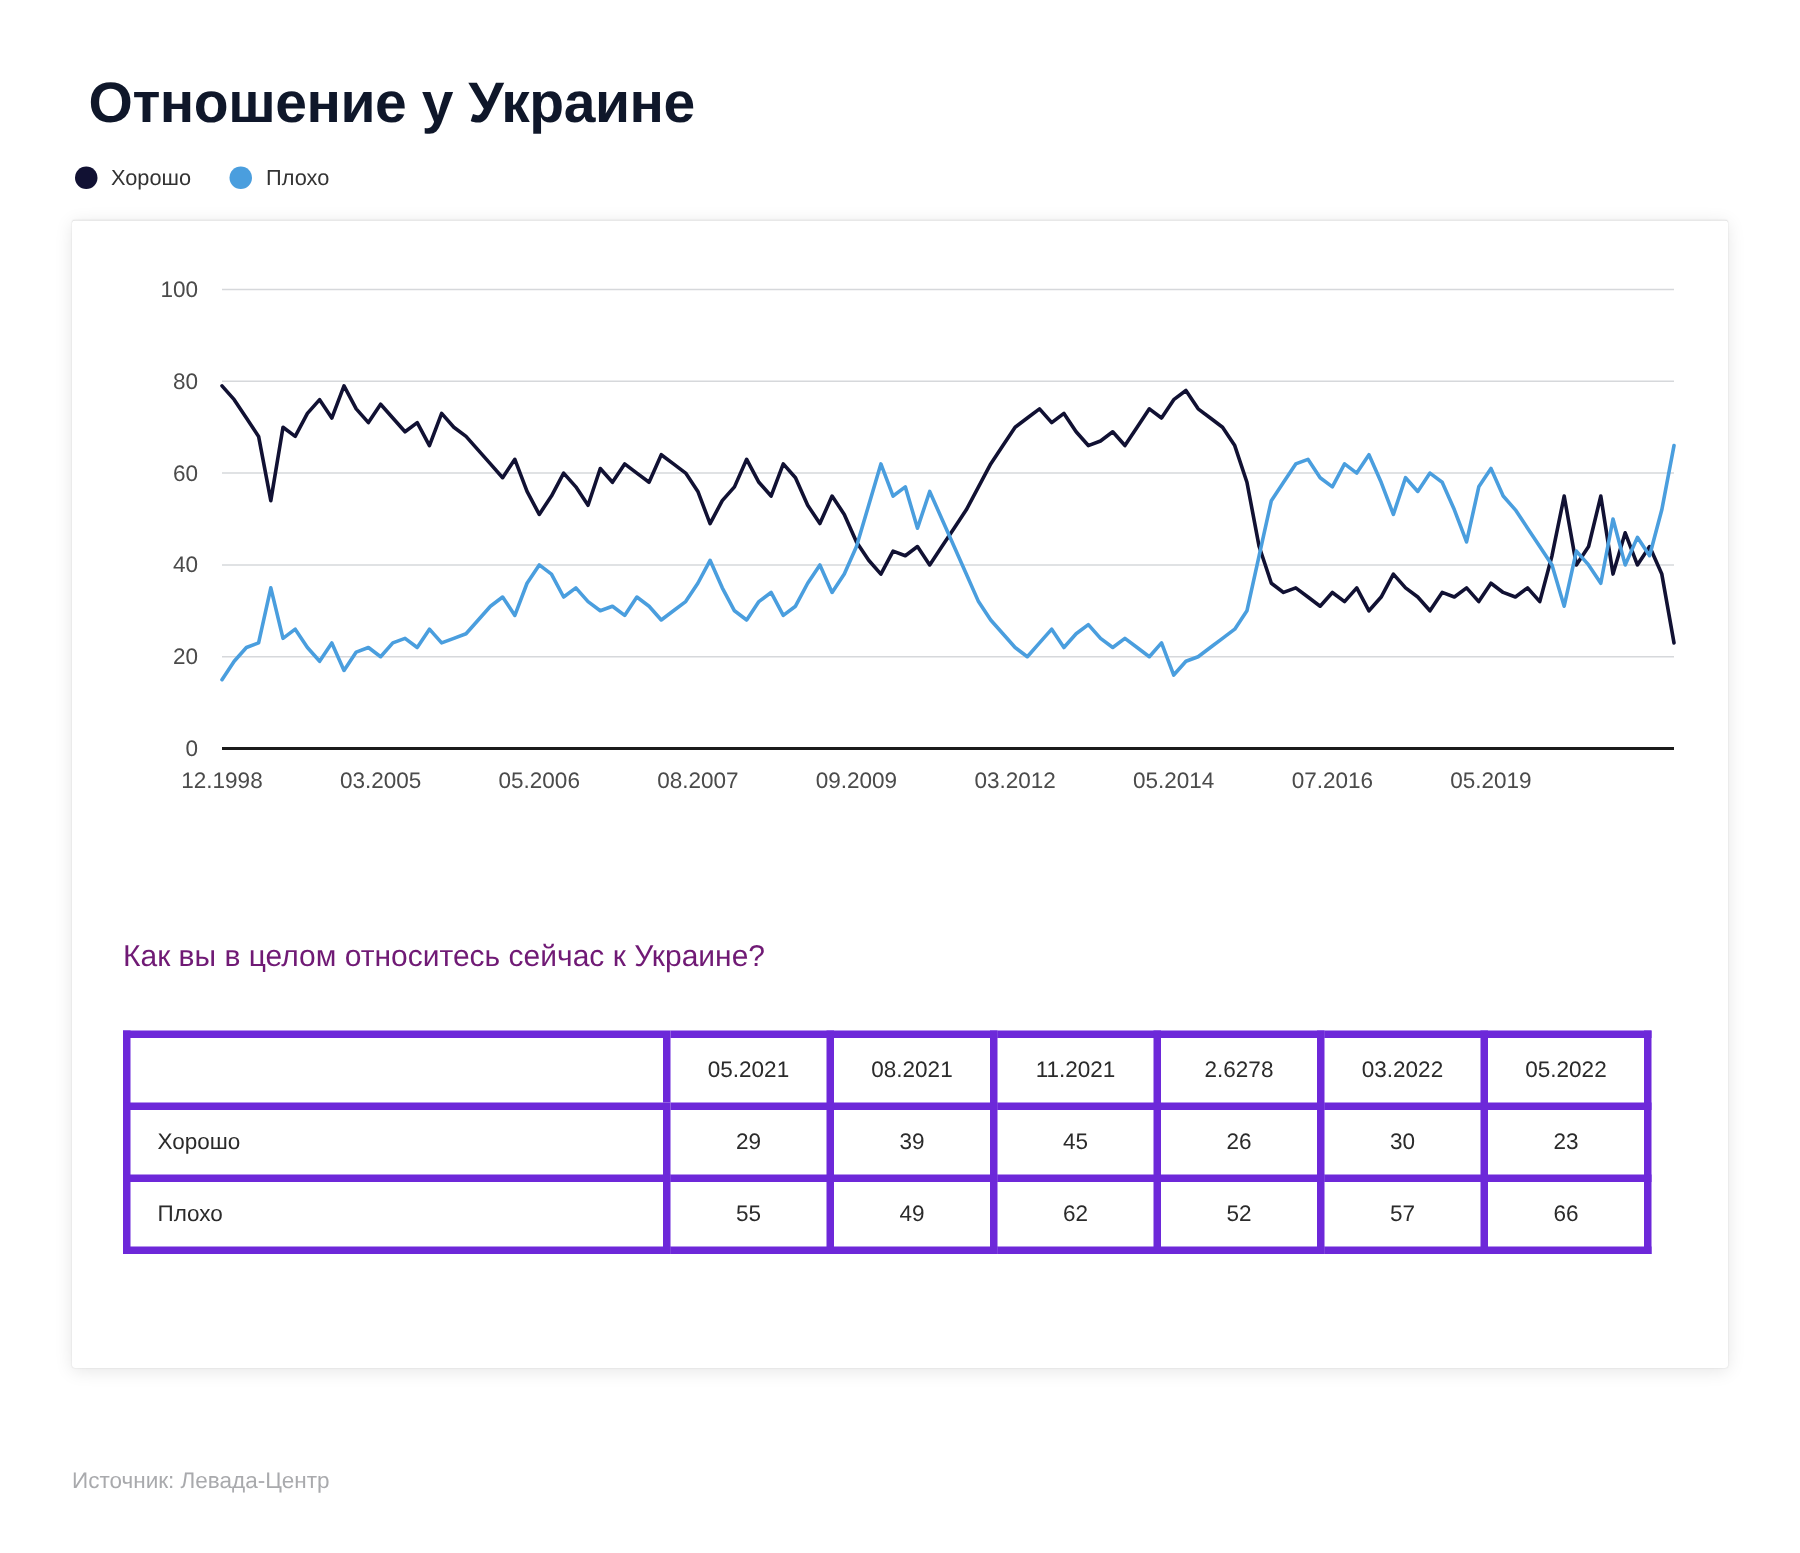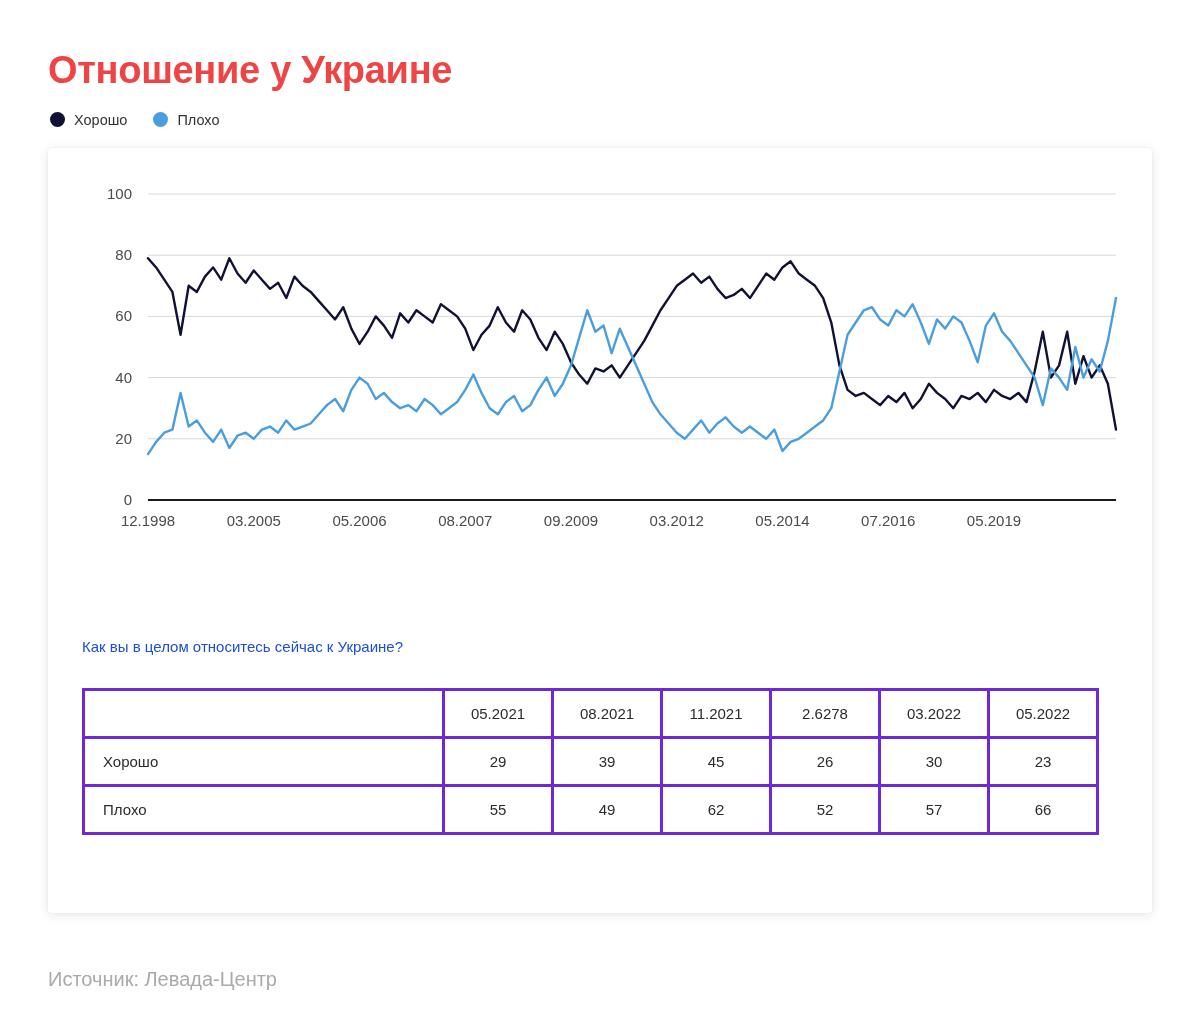--- a/index.html
+++ b/index.html
@@ -17,24 +17,24 @@
   .page {
     position: relative;
     width: 1200px;
     height: 1035px;
     box-sizing: border-box;
     padding: 0 48px;
   }
   .title {
     font-size: 38px;
     font-weight: bold;
-    color: #ef4444;
+    color: #0f172a;
     letter-spacing: -0.3px;
-    padding-top: 48px;
-    margin: 0;
+    padding-top: 36px;
+    margin: 11px;
     line-height: 1.2;
   }
   .legend {
     display: flex;
     align-items: center;
     gap: 26px;
     margin-top: 18px;
     margin-left: 2px;
   }
   .legend-item {
@@ -68,55 +68,55 @@
     top: 0;
     width: 1104px;
     height: 420px;
   }
   .chart-svg {
     display: block;
   }
   .question {
     position: absolute;
     left: 34px;
-    top: 490px;
-    font-size: 15px;
-    color: #1d4ed8;
+    top: 480px;
+    font-size: 20px;
+    color: #701a75;
   }
   table.data-table {
     position: absolute;
     left: 34px;
     top: 540px;
     border-collapse: collapse;
     font-size: 15px;
     color: #2b2b2b;
   }
   table.data-table td, table.data-table th {
-    border: 3px solid #6d28d9;
+    border: 5px solid #6d28d9;
     font-weight: normal;
     height: 48px;
     box-sizing: border-box;
   }
   table.data-table .rowlabel {
     width: 360px;
     text-align: left;
     padding-left: 18px;
   }
   table.data-table .val {
     width: 109px;
     text-align: center;
   }
   table.data-table thead .rowlabel {
     border-right: 1px solid #6f6f6f;
   }
   .source {
     position: absolute;
     left: 48px;
     top: 968px;
-    font-size: 20px;
+    font-size: 15px;
     color: #a9aaad;
   }
 </style>
 </head>
 <body>
 
 <div class="page">
 
   <h1 class="title">Отношение у Украине</h1>
 

